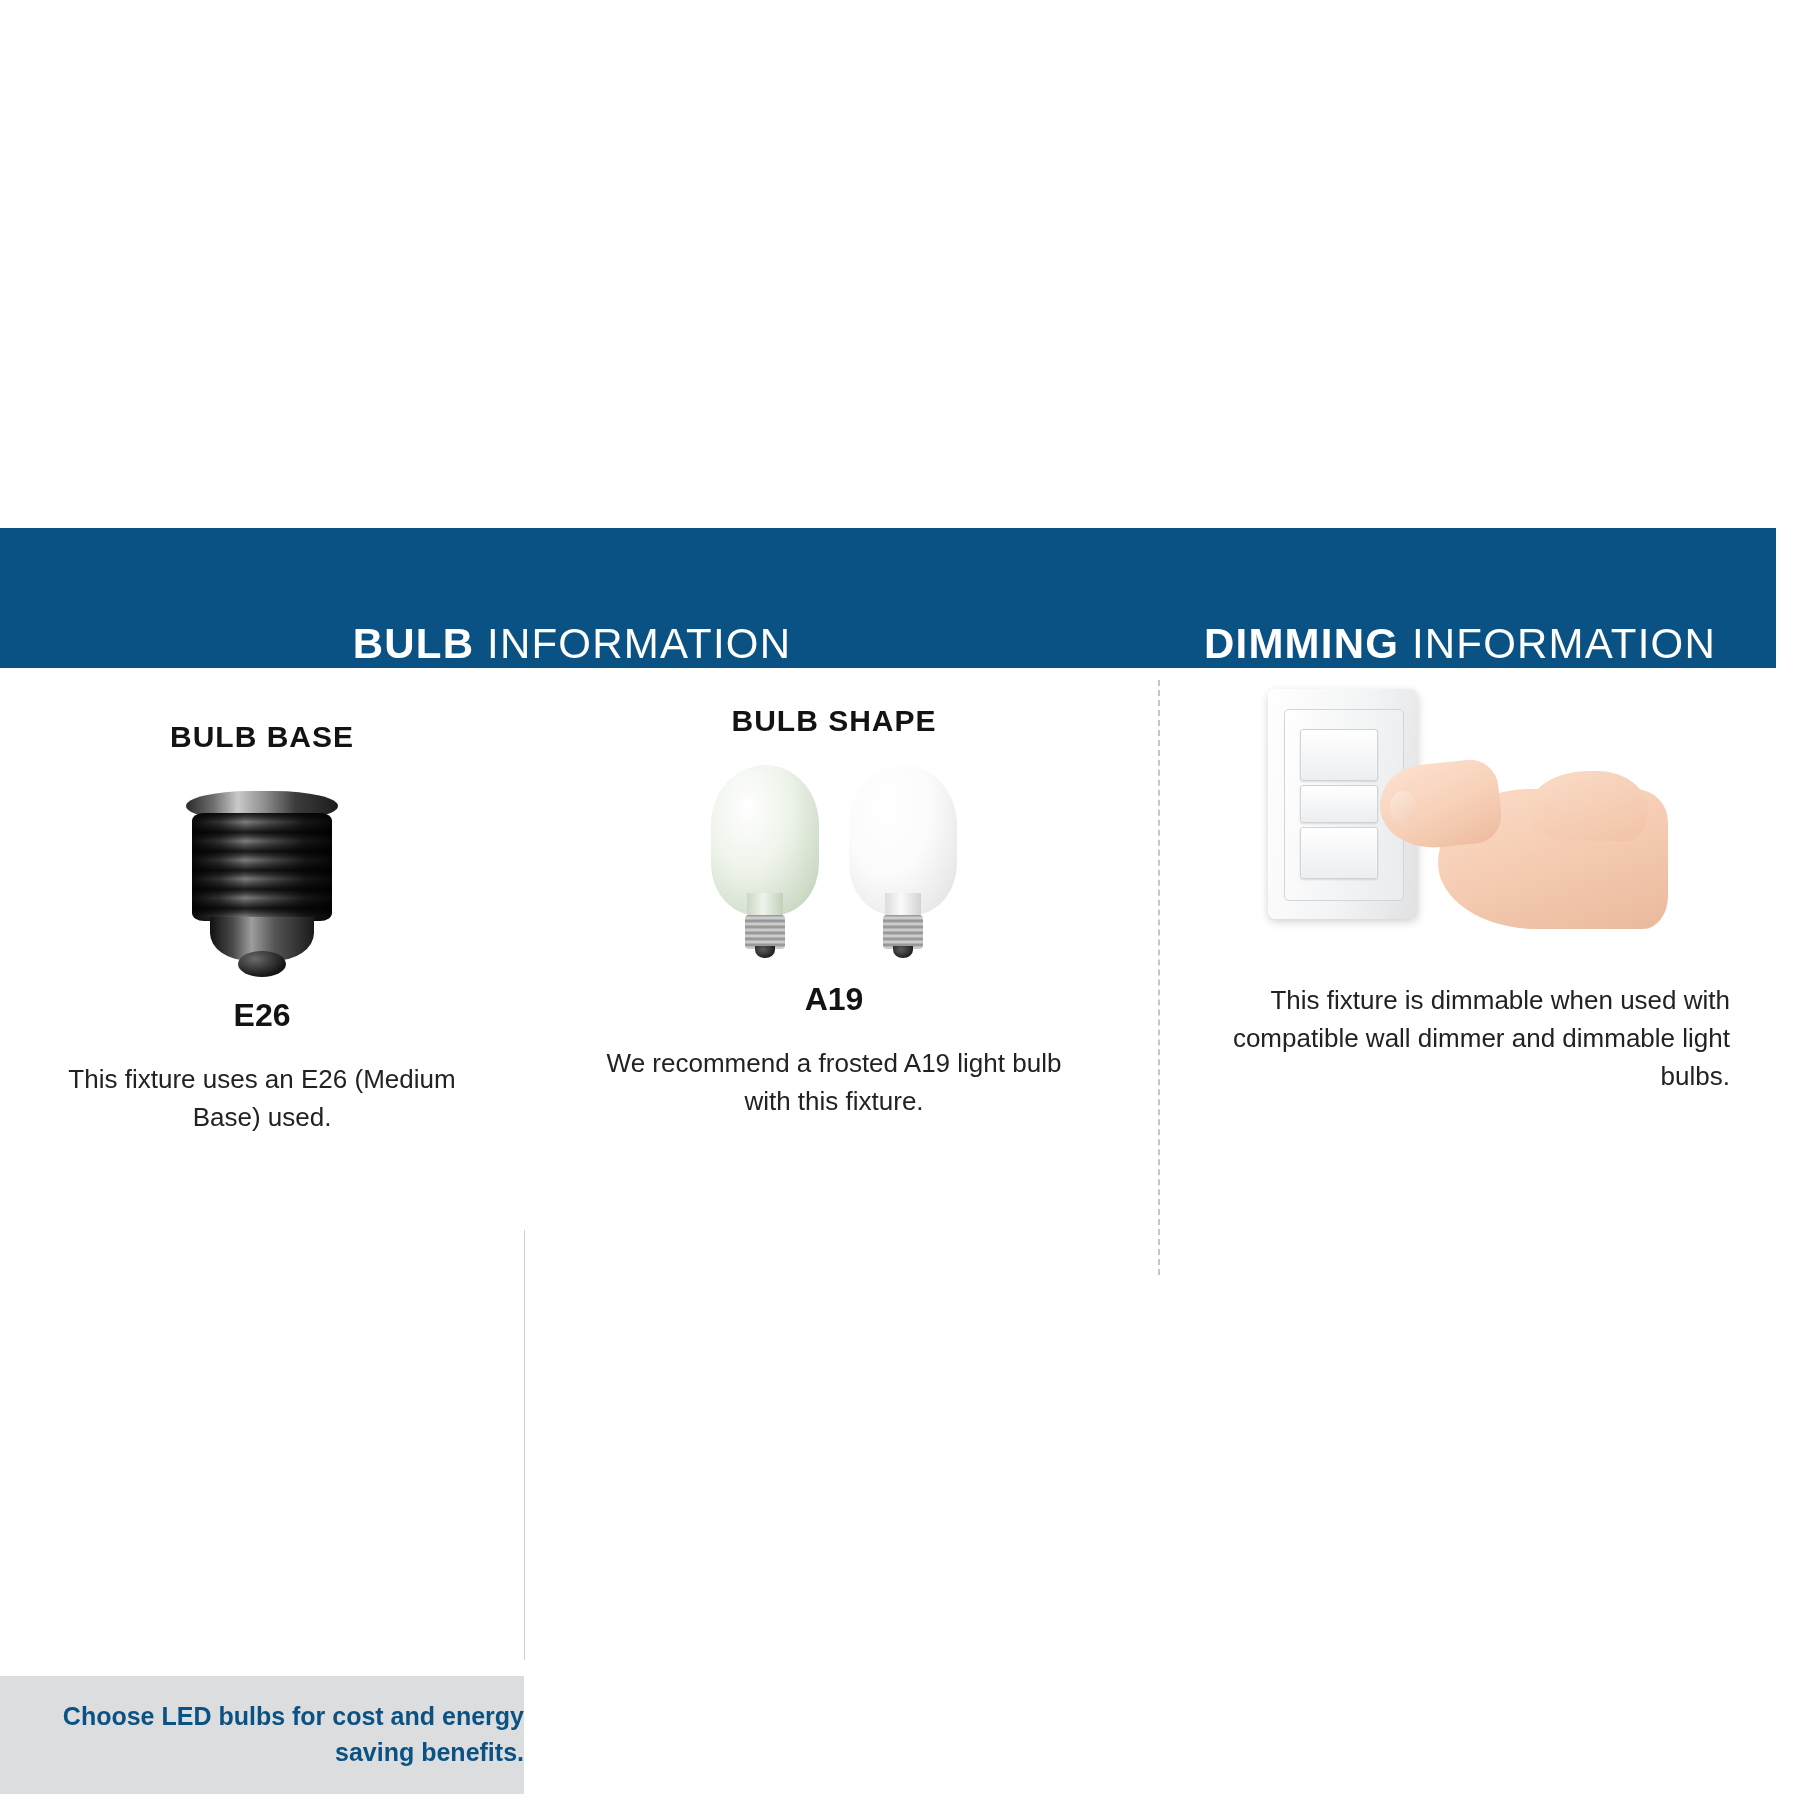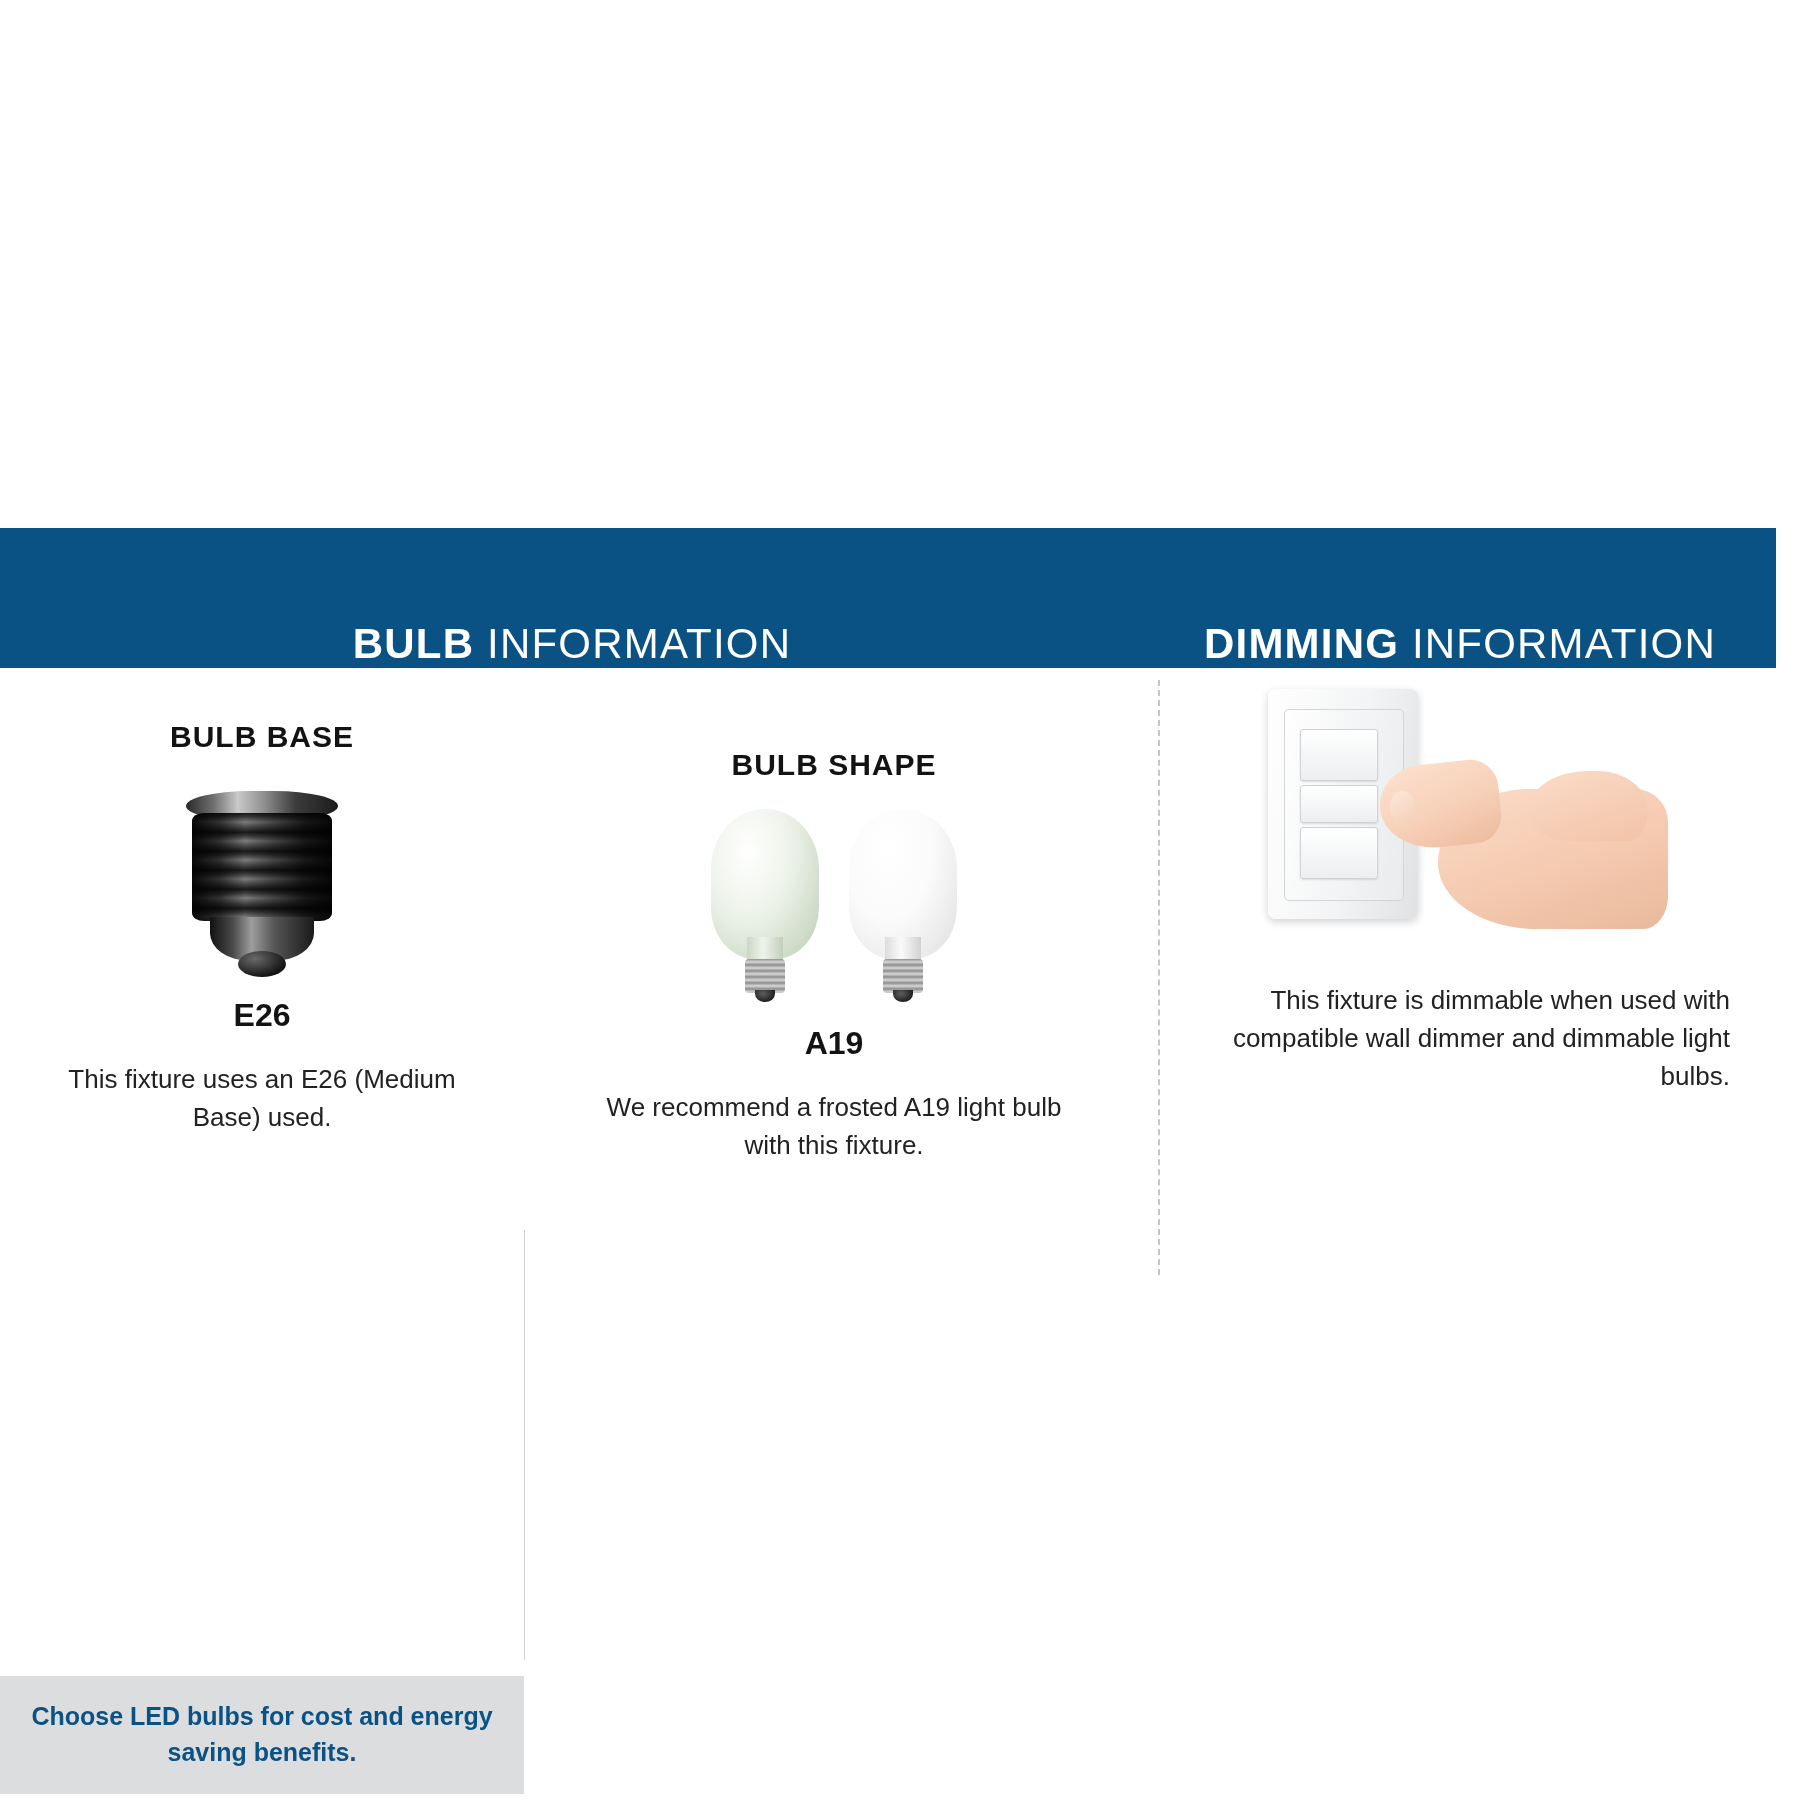--- a/index.html
+++ b/index.html
@@ -64,21 +64,21 @@
   
   .cols {
     position: relative;
     display: flex;
   }
   .col {
     box-sizing: border-box;
     text-align: center;
   }
   .col-base  { width: 524px; padding-top: 52px; }
-  .col-shape { width: 620px; padding-top: 80px; }
+  .col-shape { width: 620px; padding-top: 36px; }
   .col-dim   { width: 632px; padding-top: 52px; }
 
   .col-divider {
     position: absolute;
     left: 524px;
     top: 702px;
     width: 1px;
     height: 430px;
     background: #cfcfcf;
   }
@@ -120,21 +120,21 @@
   .tip {
     position: absolute;
     left: 0;
     top: 1148px;
     width: 524px;
     background: #dcdddf;
     color: #0b5284;
     font-size: 25px;
     font-weight: 700;
     line-height: 36px;
-    text-align: center;
+    text-align: right;
     padding: 22px 0 24px 0;
     box-sizing: border-box;
   }
 
   
   .socket {
     position: relative;
     width: 160px;
     height: 190px;
   }

